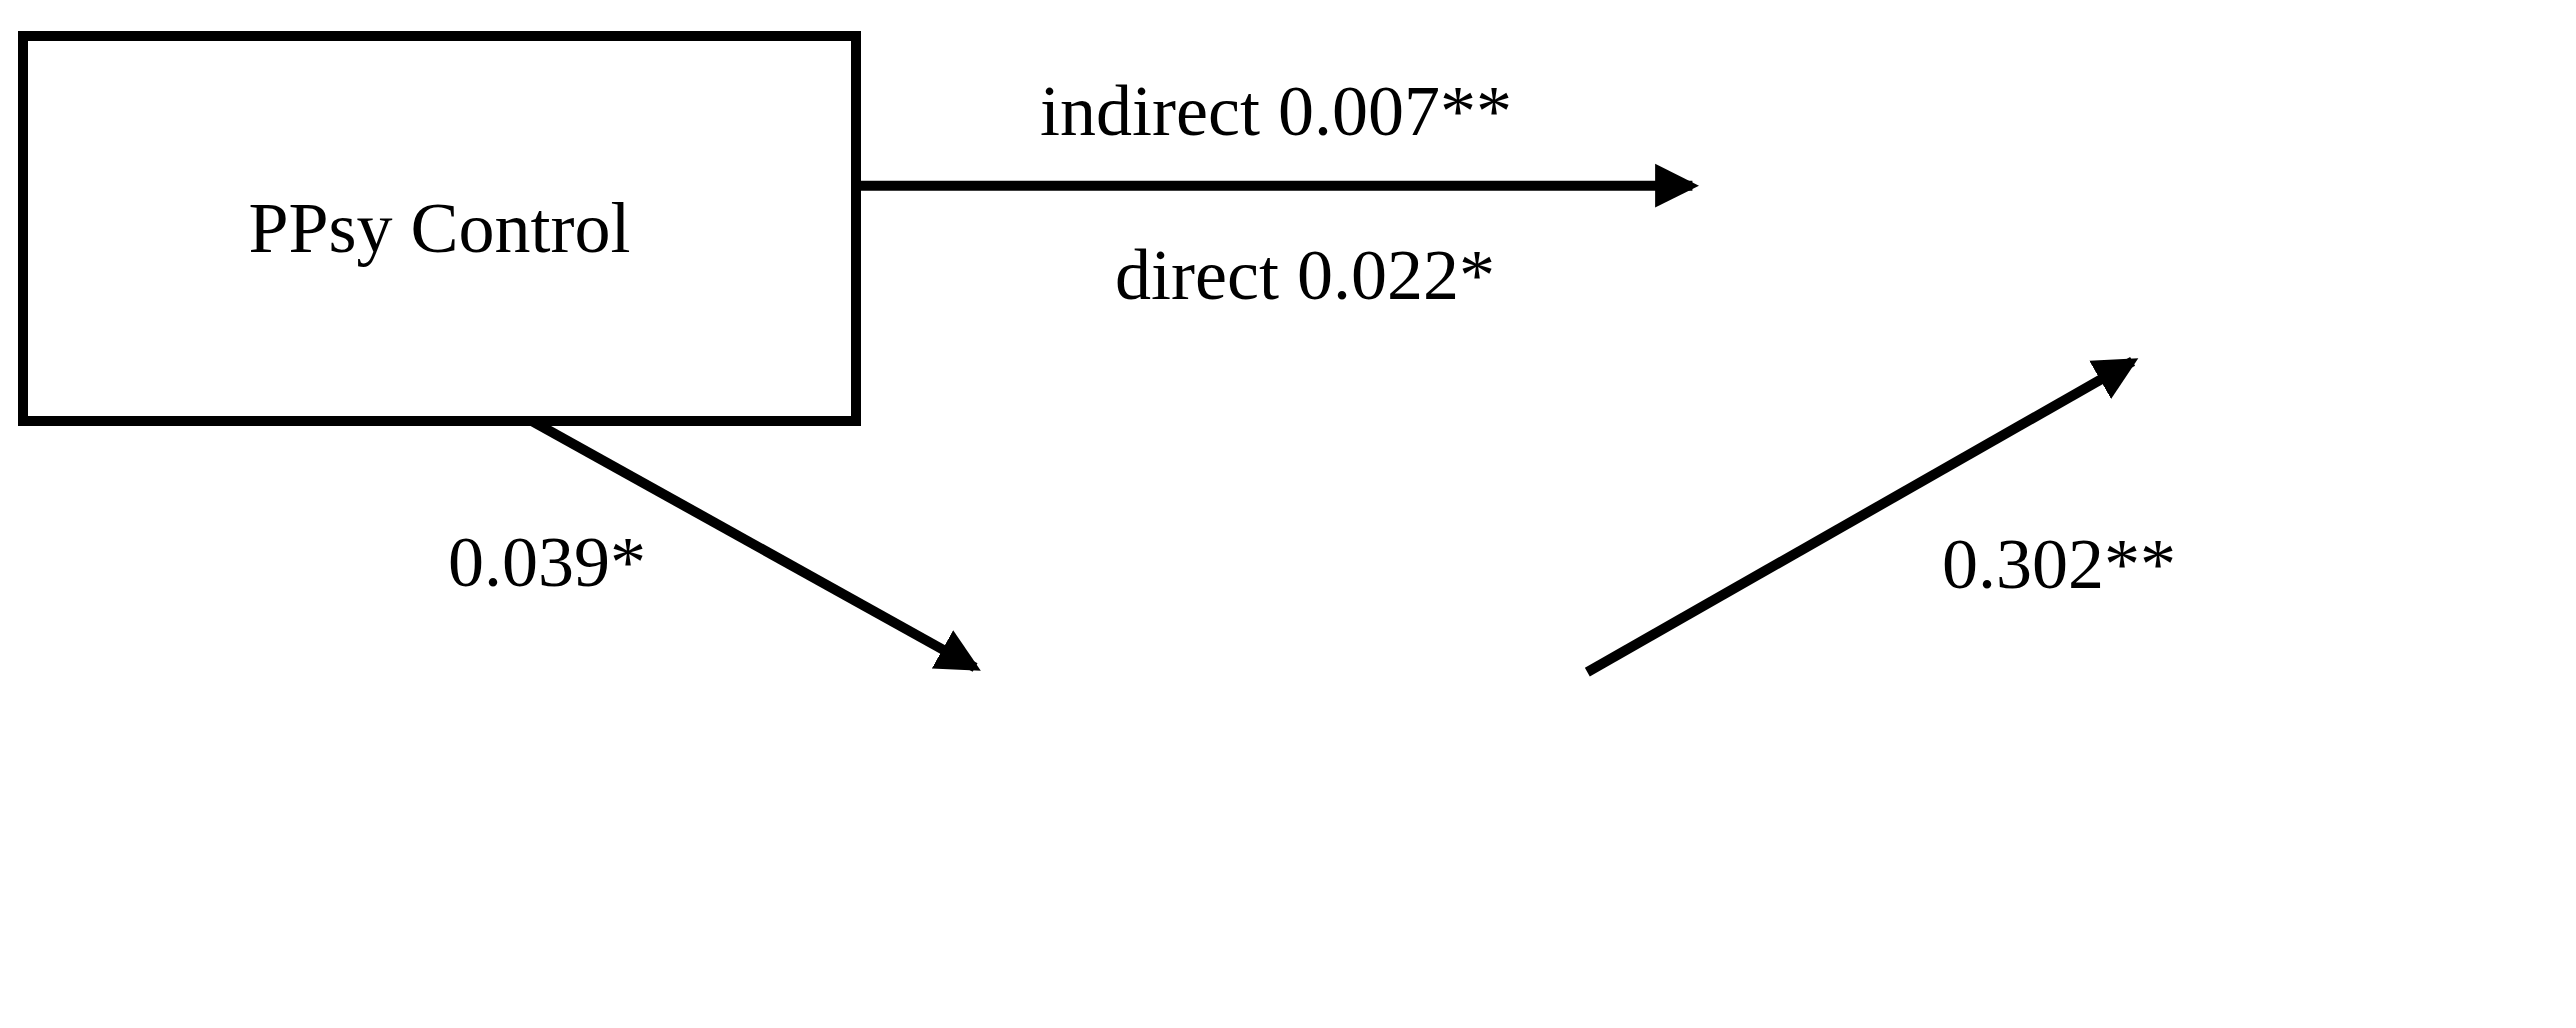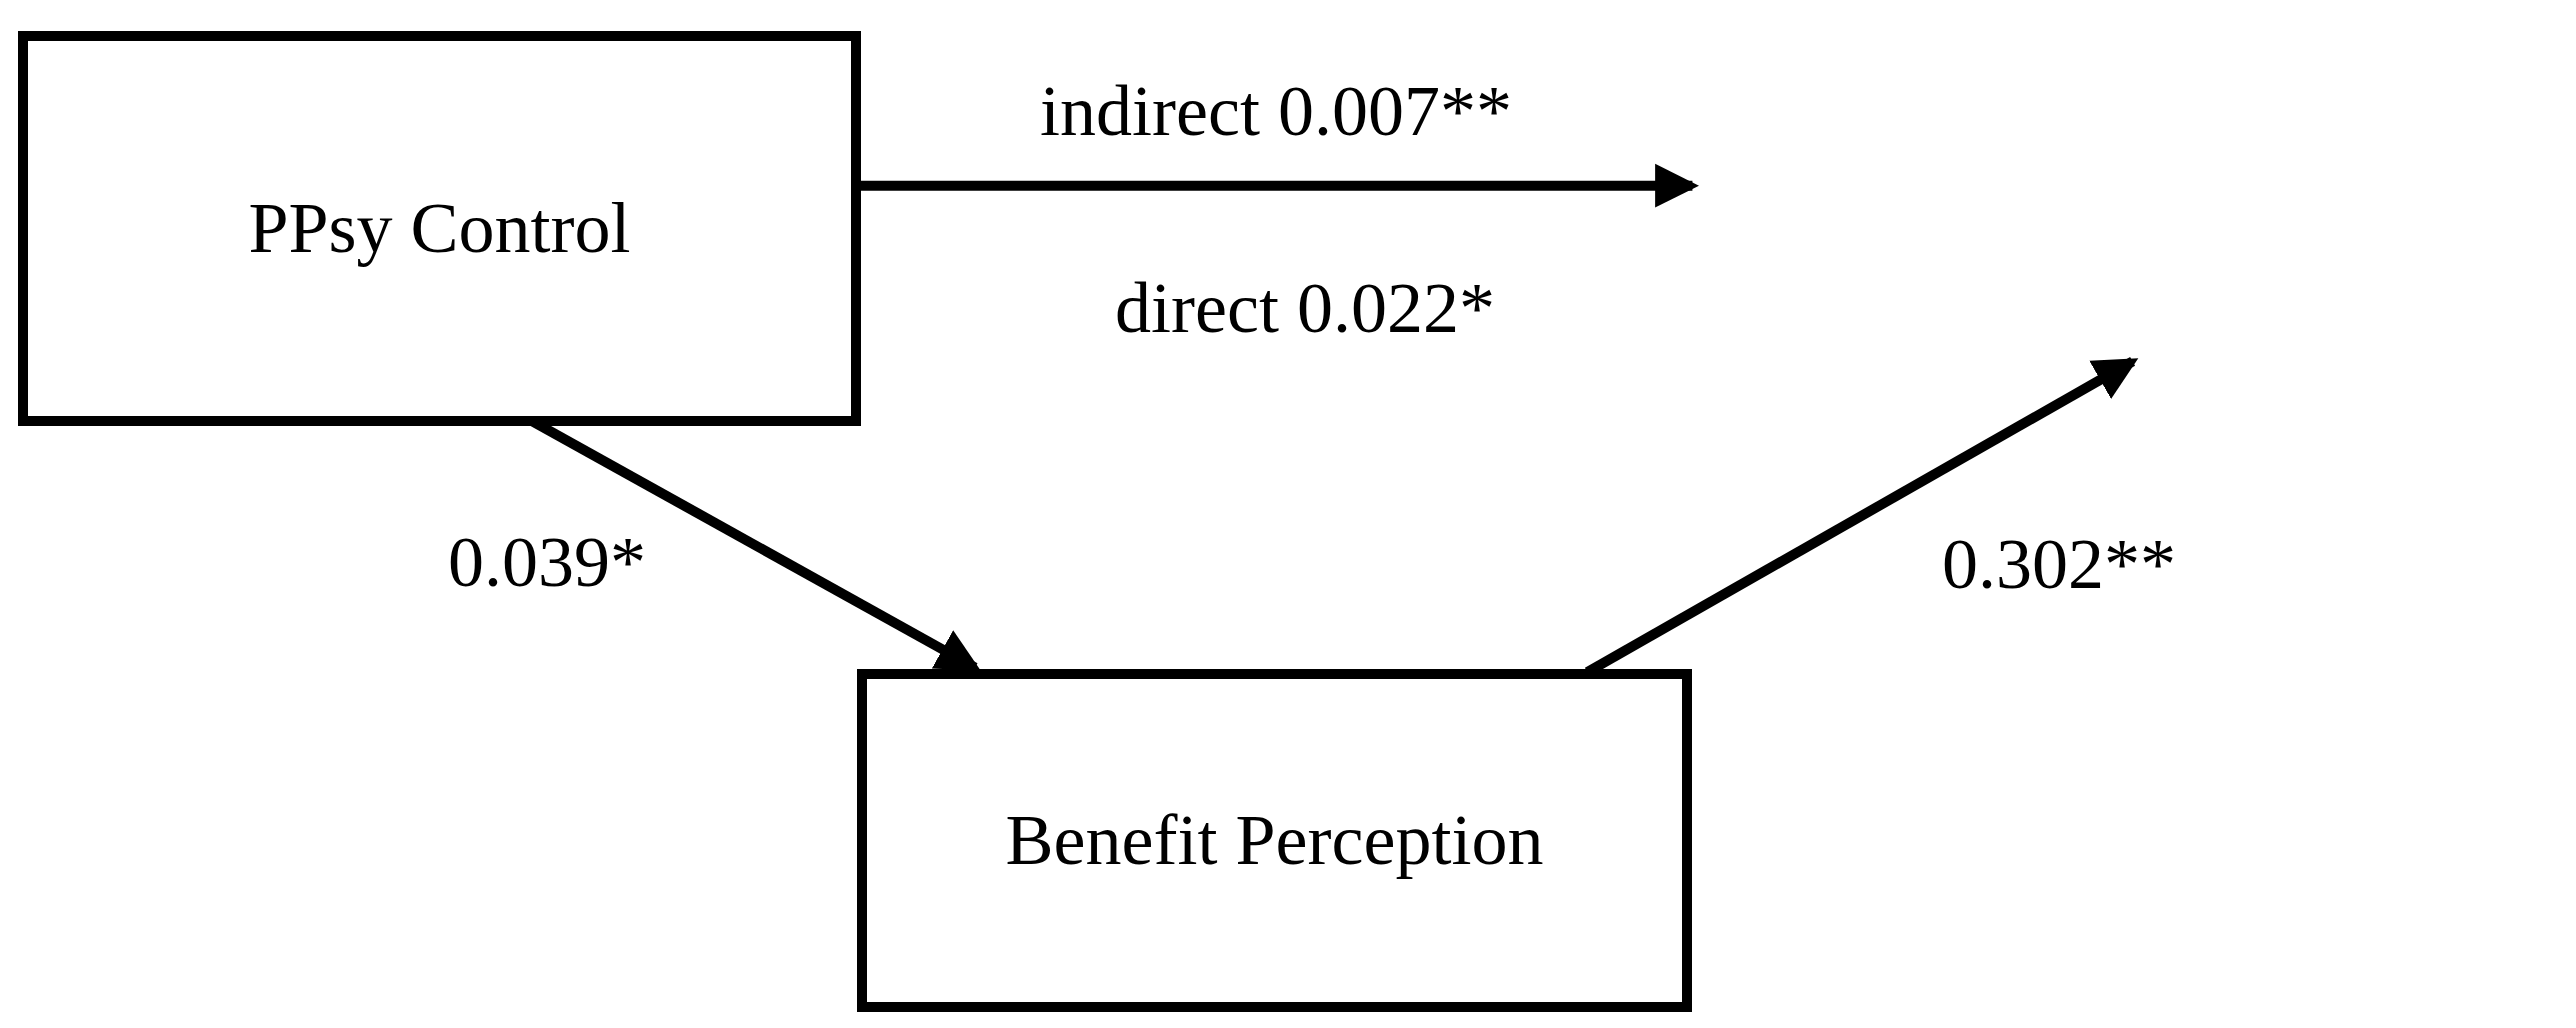--- a/index.html
+++ b/index.html
@@ -41,21 +41,21 @@
   .edge-label {
     position: absolute;
     transform: translate(-50%, -50%);
     font-size: 72px;
     line-height: 1;
     white-space: nowrap;
     z-index: 3;
   }
 
   .label-indirect { left: 1276px; top: 111px; }
-  .label-direct   { left: 1305px; top: 275px; margin-top: 33px; }
+  .label-direct   { left: 1305px; top: 275px; }
   .label-a-path   { left: 547px;  top: 562px; }
   .label-b-path   { left: 2059px; top: 564px; }
 </style>
 </head>
 <body>
 
 <div class="canvas">
 
   <svg class="arrows-layer" width="2576" height="1028" viewBox="0 0 2843 1135" xmlns="http://www.w3.org/2000/svg" aria-hidden="true">
     <defs>
@@ -64,21 +64,20 @@
       </marker>
     </defs>
     <line x1="950" y1="205" x2="1868" y2="205" stroke="#000000" stroke-width="11" marker-end="url(#arrowhead)"></line>
     <line x1="472" y1="401" x2="1076" y2="737" stroke="#000000" stroke-width="11" marker-end="url(#arrowhead)"></line>
     <line x1="1752" y1="742" x2="2354" y2="399" stroke="#000000" stroke-width="11" marker-end="url(#arrowhead)"></line>
   </svg>
 
   <div class="node node-predictor">PPsy Control</div>
 
 
-  <div class="node node-mediator">Benefit Perception</div>
 
   <div class="edge-label label-indirect">indirect 0.007**</div>
 
   <div class="edge-label label-direct">direct 0.022*</div>
 
   <div class="edge-label label-a-path">0.039*</div>
 
   <div class="edge-label label-b-path">0.302**</div>
 
 </div>

